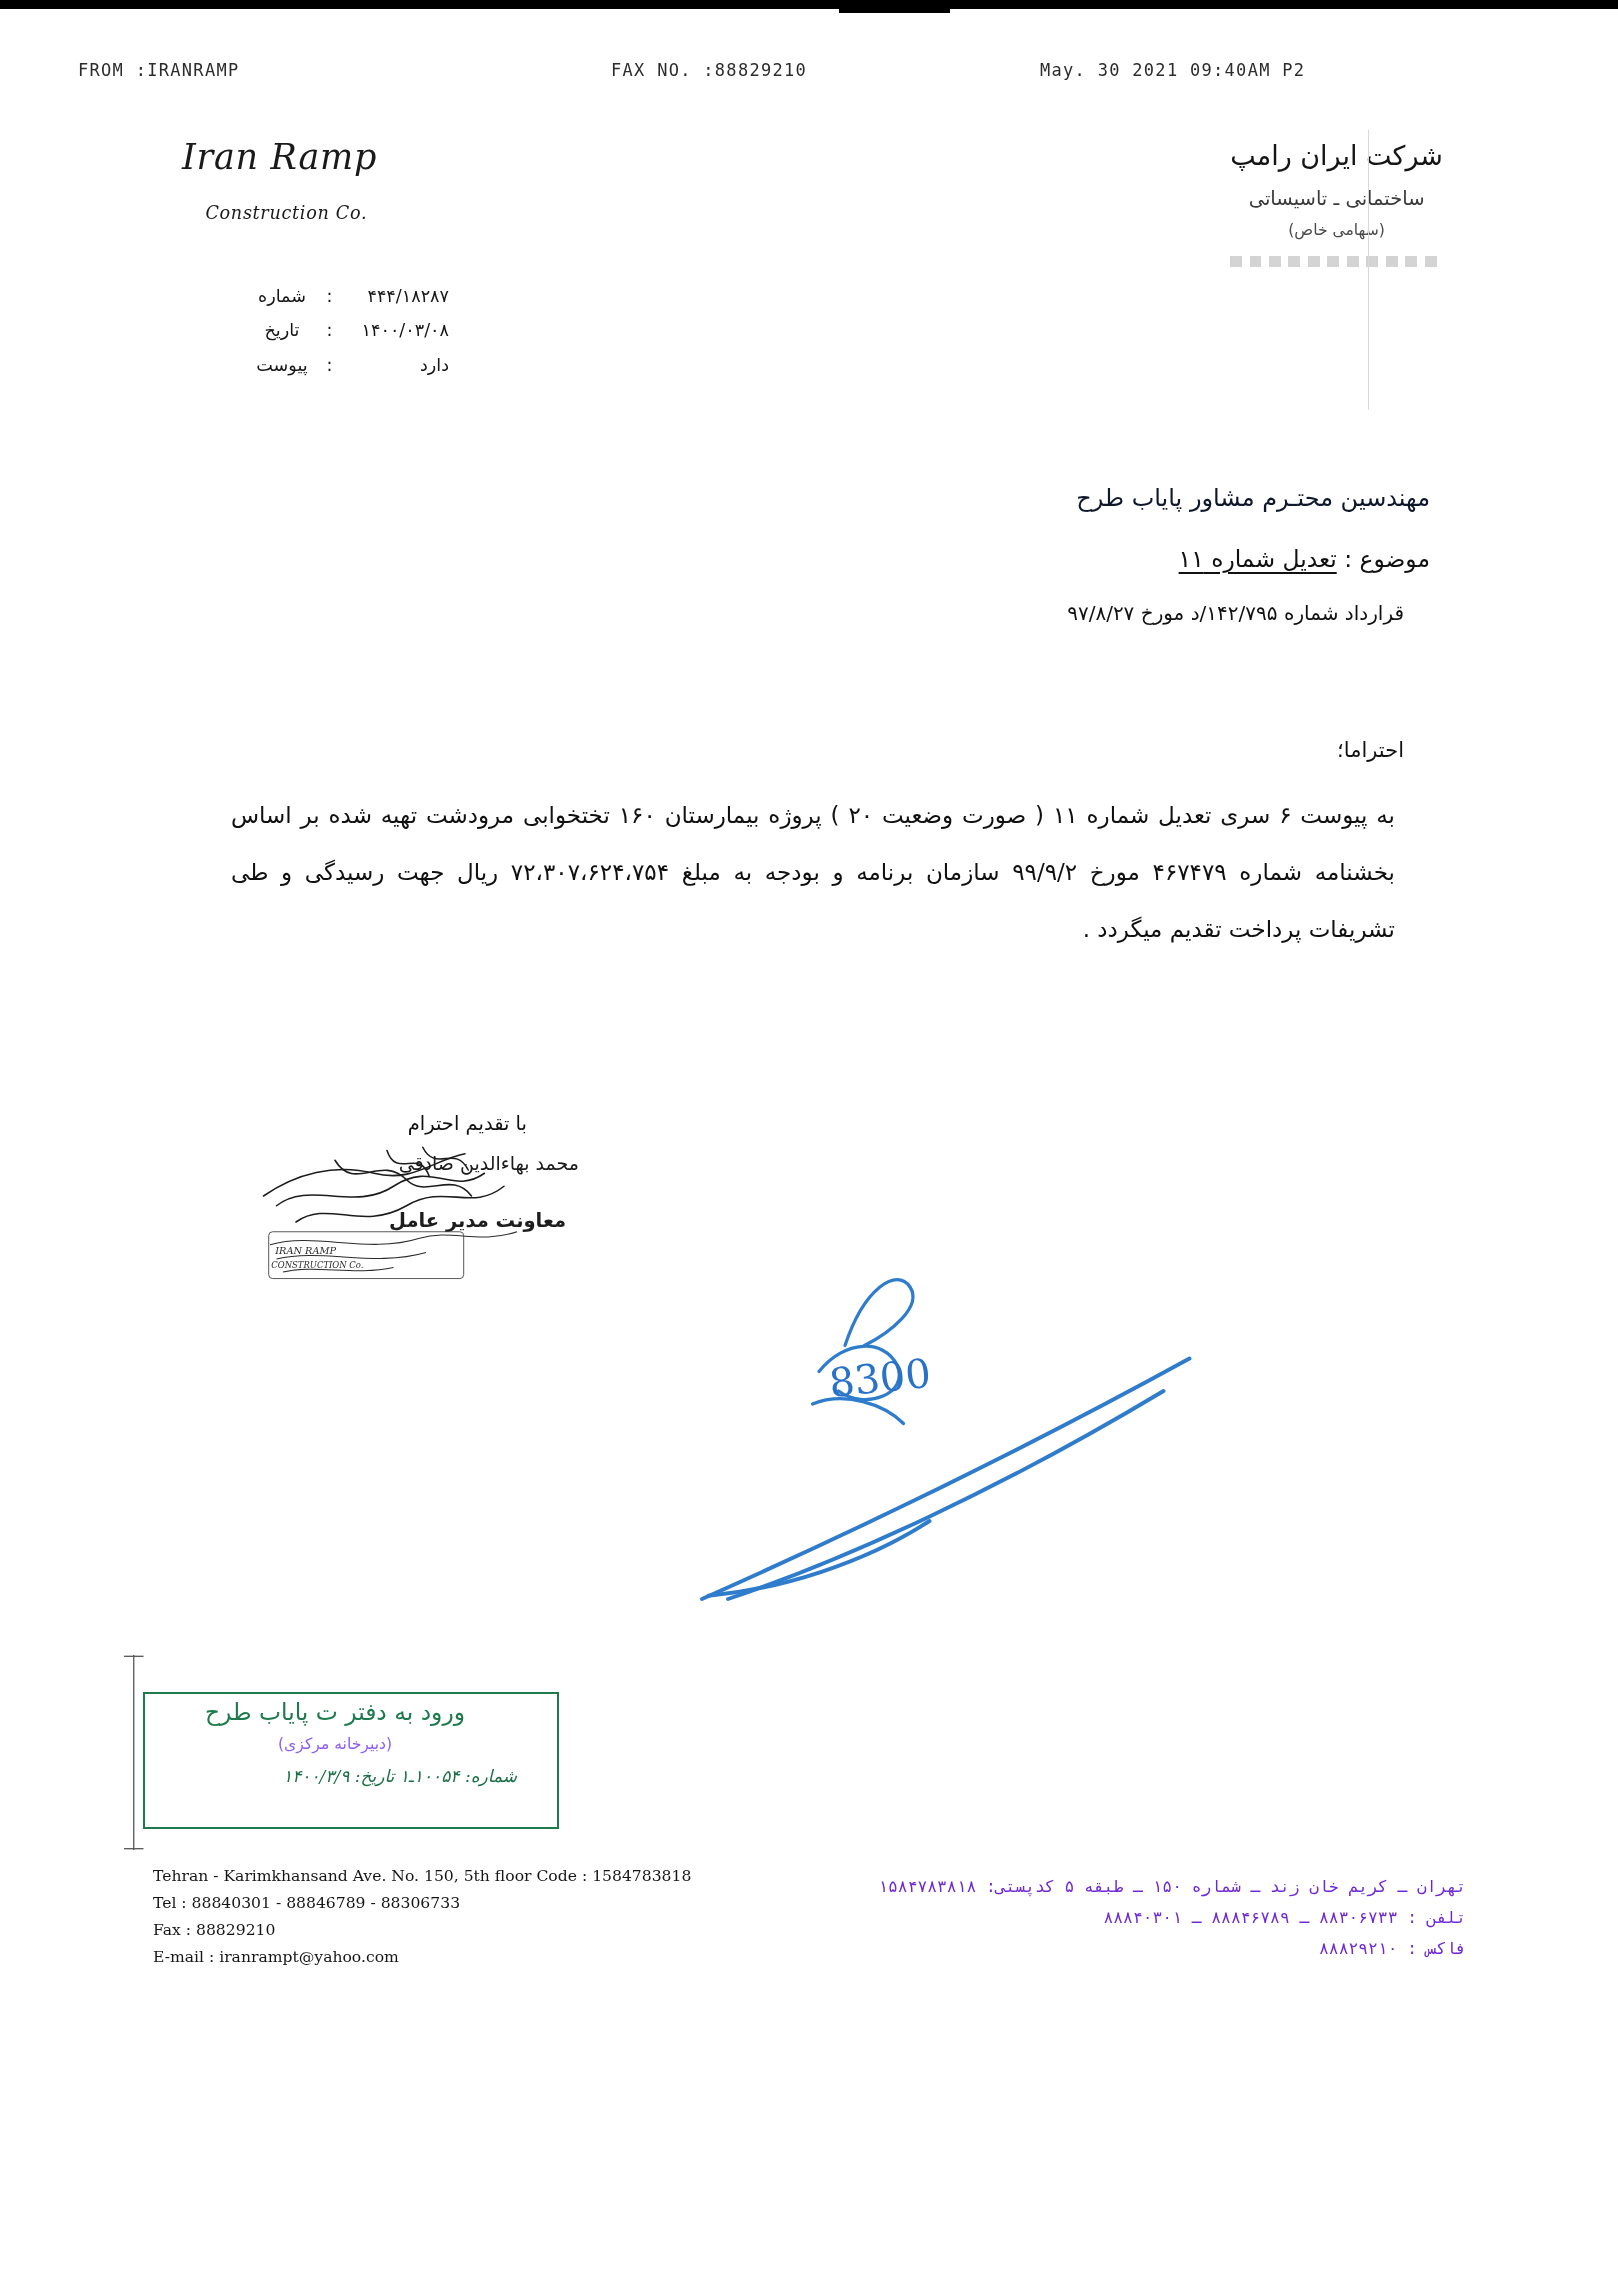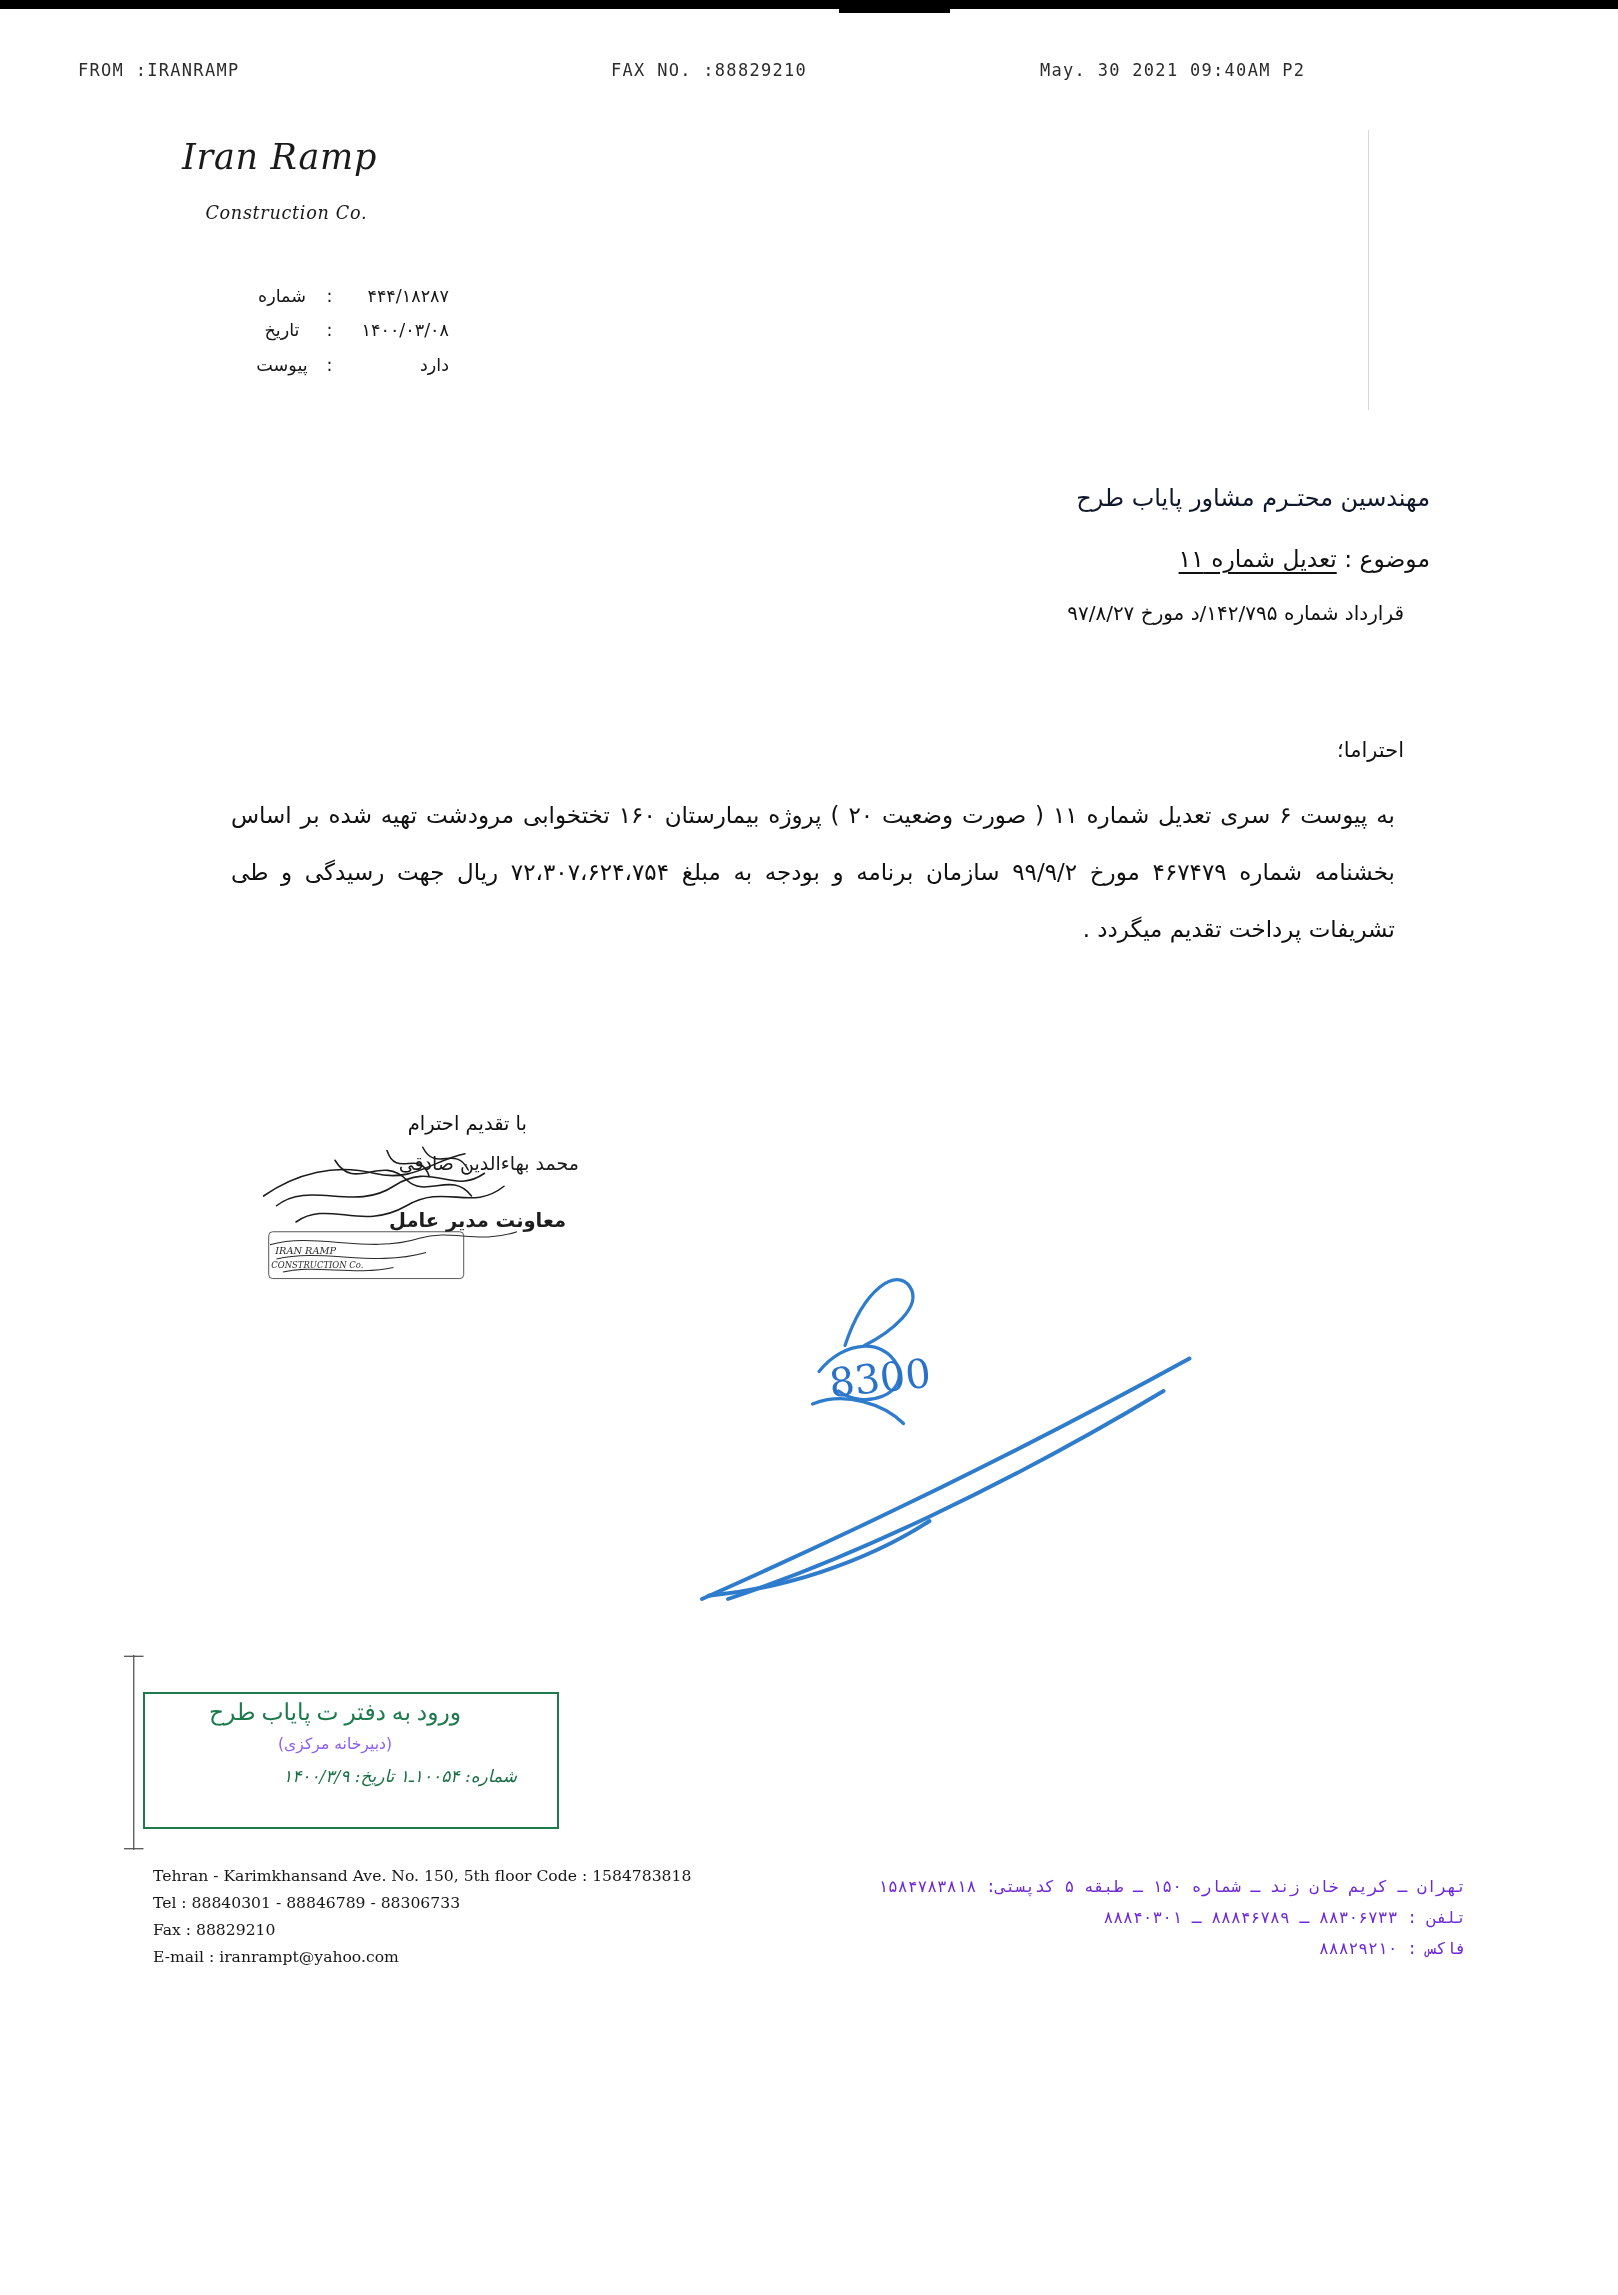--- a/index.html
+++ b/index.html
@@ -269,21 +269,20 @@
   .reg-stamp-title {
     position: absolute;
     left: 0;
     top: 14.3px;
     width: 416px;
     text-align: center;
     direction: rtl;
     font-size: 23.4px;
     color: #1d7a4c;
     white-space: nowrap;
-    font-family: Liberation Serif, serif;
   }
   .reg-stamp-sub {
     position: absolute;
     left: 0;
     top: 51px;
     width: 416px;
     text-align: center;
     direction: rtl;
     font-size: 15.6px;
     color: #8b5cf6;
@@ -375,20 +374,26 @@
       <span class="ref-colon">:</span>
       <span class="ref-label">تاریخ</span>
     </div>
     <div class="ref-row">
       <span class="ref-value">دارد</span>
       <span class="ref-colon">:</span>
       <span class="ref-label">پیوست</span>
     </div>
   </div>
 
+  <div class="company-block">
+    <div class="company-name">شرکت ایران رامپ</div>
+    <div class="company-line2">ساختمانی ـ تاسیساتی</div>
+    <div class="company-line3">(سهامی خاص)</div>
+    <div class="company-smudge"></div>
+  </div>
   <div class="scan-line"></div>
 
   <div class="addressee">مهندسین محتـرم مشاور پایاب طرح</div>
   <div class="subject">
     <span>موضوع :</span>
     <u>تعدیل شماره ۱۱</u>
   </div>
   <div class="contract">قرارداد شماره ۱۴۲/۷۹۵/د مورخ ۹۷/۸/۲۷</div>
 
   <div class="salutation">احتراما؛</div>

